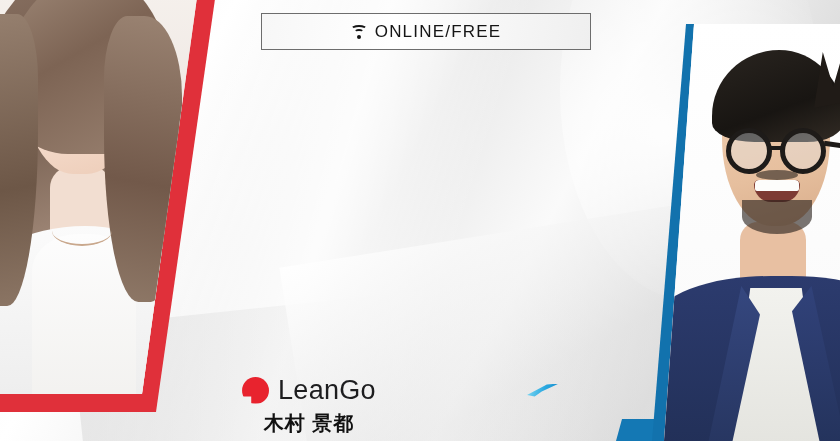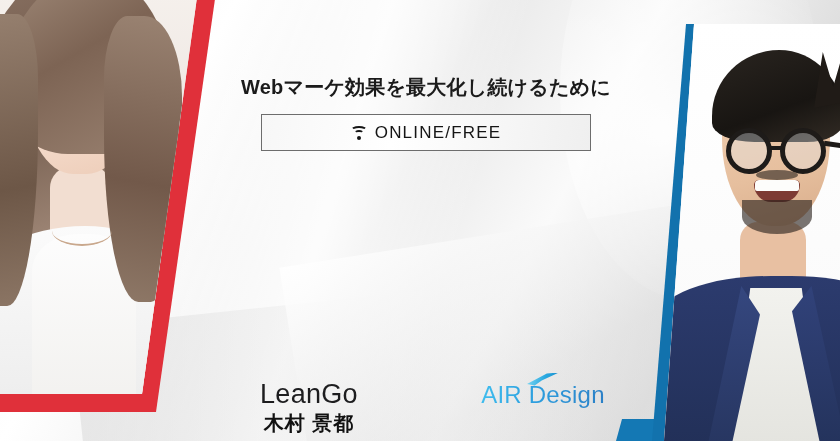--- a/index.html
+++ b/index.html
@@ -269,21 +269,21 @@
     bottom:0; width:4px; height:4px; background:#151515; border-radius:50%;
   }
 
   
   .speakers {
     position:absolute; left:0; bottom:4px; width:460px;
     display:flex; justify-content:space-between; padding:0 6px;
   }
   .speaker { width:214px; text-align:center; }
   .logo-row {
-    height:34px; display:flex; align-items:center; justify-content:center; gap:9px;flex-direction:column;
+    height:34px; display:flex; align-items:center; justify-content:center; gap:9px;
   }
   
   .leango-mark {
     width:27px; height:27px; background:#e8232e; border-radius:50%;
     clip-path:polygon(0 0,100% 0,100% 100%,34% 100%,34% 74%,0 74%);
   }
   .leango-text {
     font-size:27px; font-weight:400; color:#1d1d1f; letter-spacing:.3px;
   }
   
@@ -361,21 +361,20 @@
     <div class="m-hair"></div>
     <div class="m-hair-spike"></div>
     <div class="m-glass l"></div>
     <div class="m-glass r"></div>
     <div class="m-bridge"></div>
     <div class="m-temple"></div>
   </div>
 
   <div class="content">
 
-    <div class="subtitle">Webマーケ効果を最大化し続けるために</div>
 
 
 
     <div class="online-box">
       <span class="wifi-icon">
         <i class="a"></i>
           <i class="b"></i>
           <span class="wifi-dot"></span>
       </span>
       <span class="online-label">ONLINE/FREE</span>
@@ -389,19 +388,18 @@
           <span class="leango-text">LeanGo</span>
         </div>
         <div class="person">木村 景都</div>
       </div>
 
       <div class="speaker">
         <div class="logo-row">
           <span class="air-mark">
               <span class="wing"></span>
             </span>
-          <span class="air-text">AIR Design</span>
         </div>
       </div>
 
     </div>
   </div>
 </div>
 
 </body></html>

